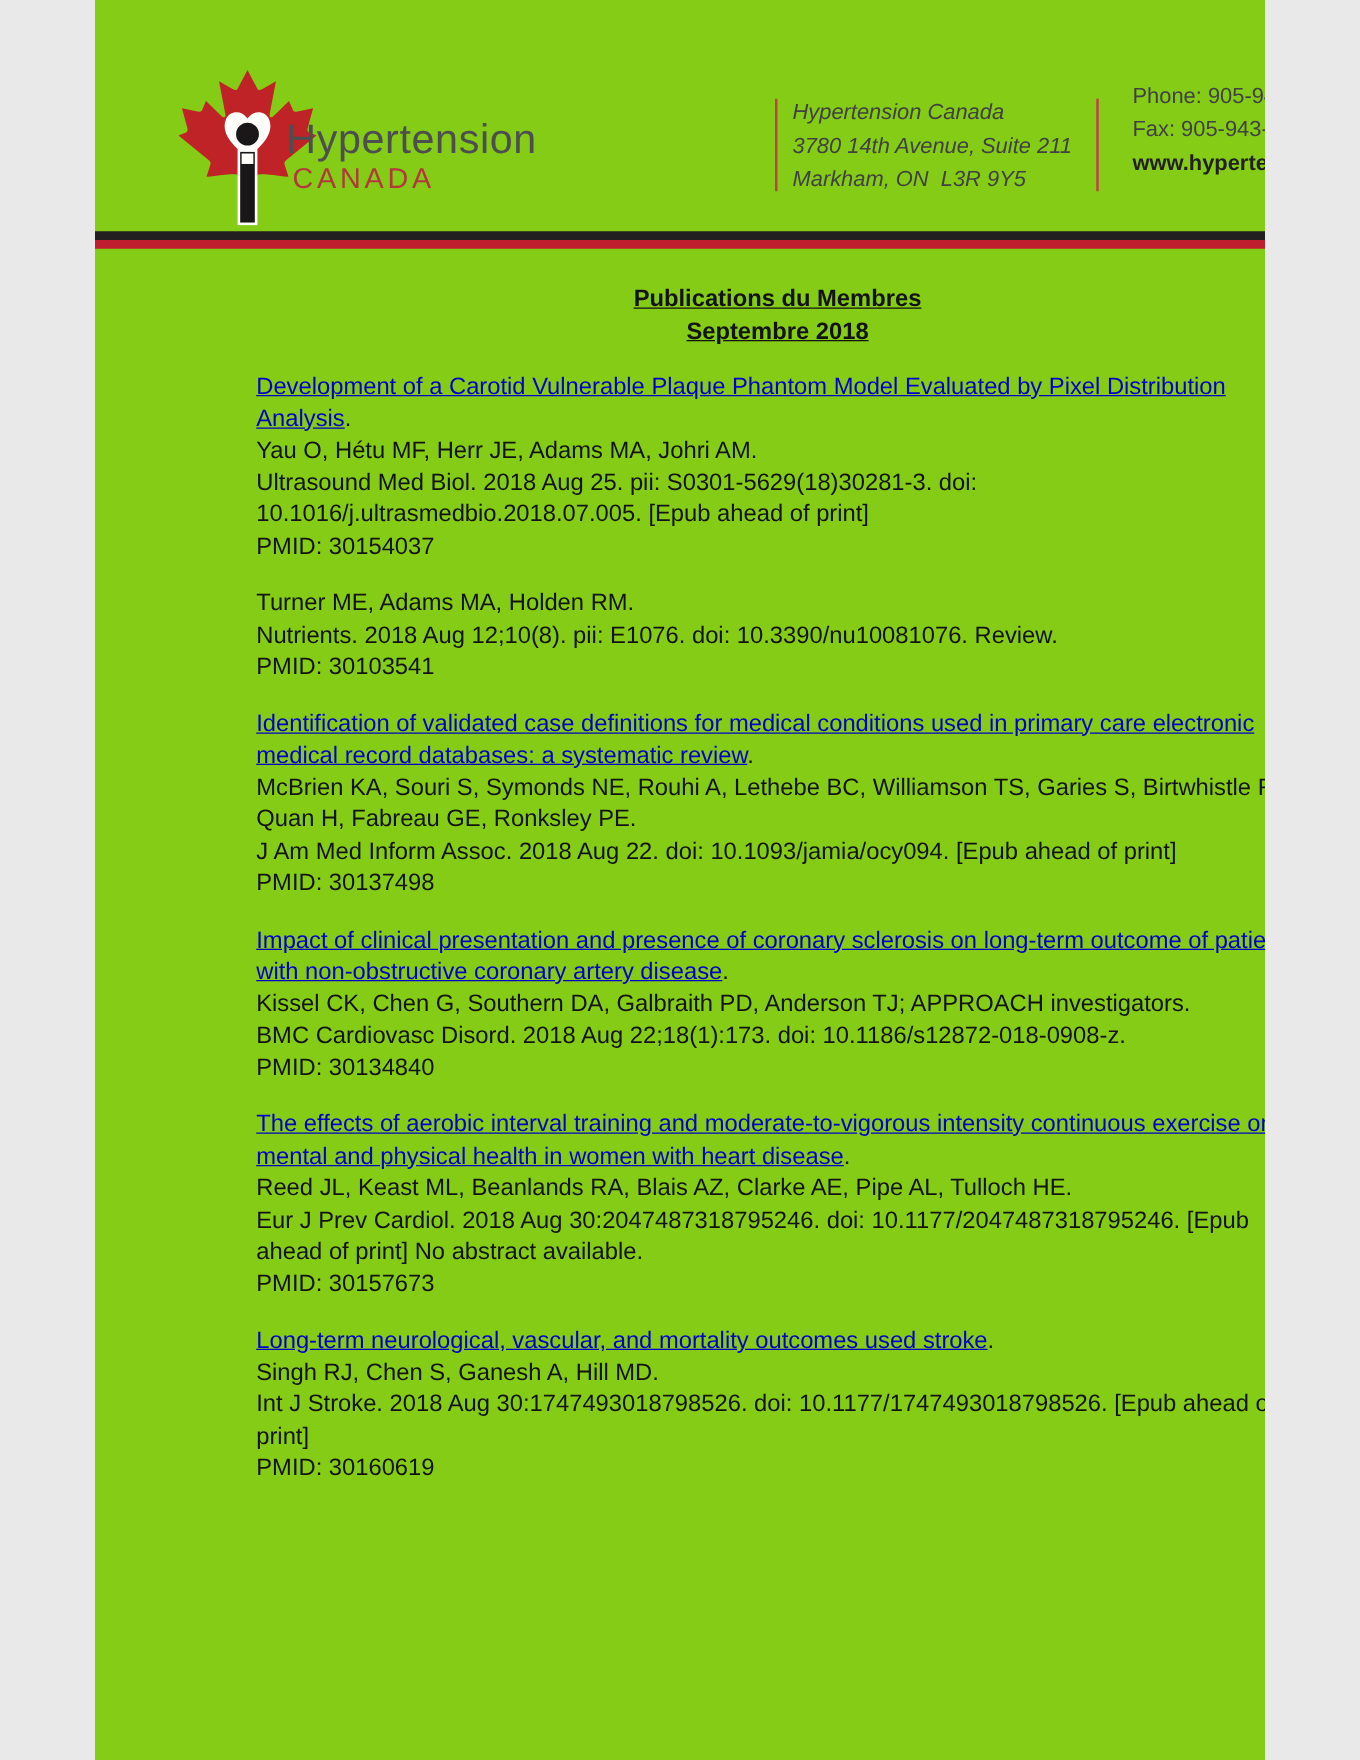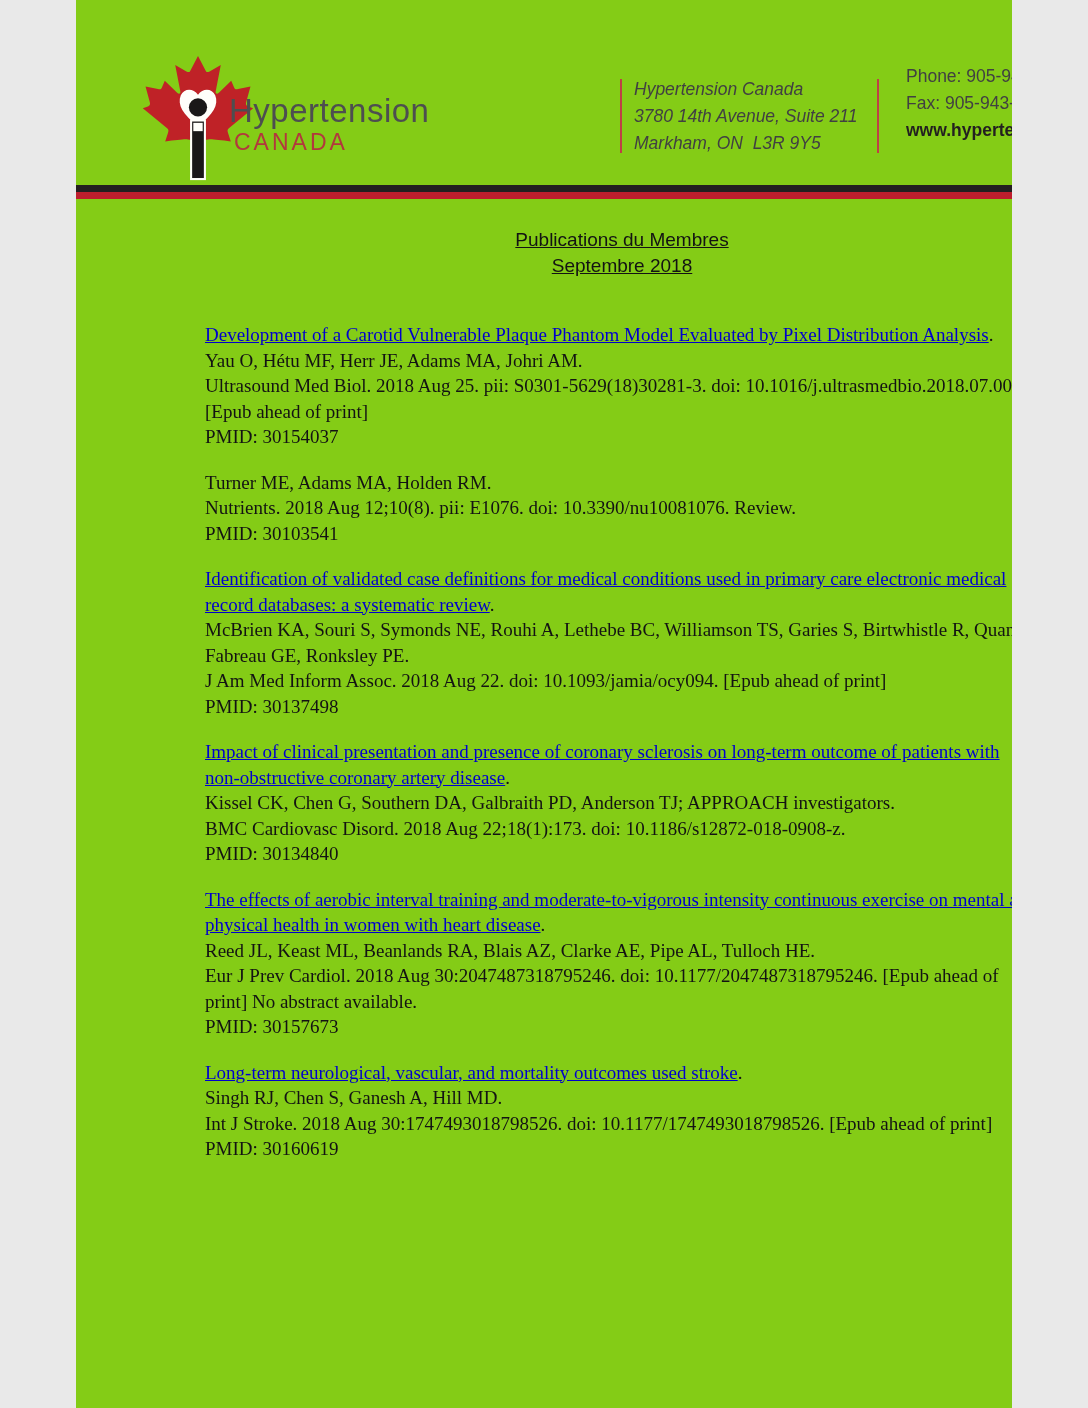--- a/index.html
+++ b/index.html
@@ -49,23 +49,23 @@
   .bar-dark { position: absolute; left: 0; top: 185px; width: 1088px; height: 7px; background: #231f20; }
   .bar-red  { position: absolute; left: 0; top: 192px; width: 1088px; height: 7px; background: #be1e2d; }
 
   
   .content {
     position: absolute; left: 129px; top: 199px; width: 834px;
     font-size: 19px; line-height: 25.5px;
   }
 
   .doc-title { margin-top: 28px; text-align: center; }
-  .doc-title div { text-decoration: underline; }
+  .doc-title div { text-decoration: underline; font-weight: bold; }
 
-  .pub-list { margin-top: 44px; font-family: Liberation Serif, serif; }
+  .pub-list { margin-top: 19px; }
   .pub { margin-bottom: 20px; }
 
   .pub-link {
     color: #0000cd;
     text-decoration: underline;
     cursor: pointer;
   }
   .pub-period { color: #131313; }
 </style>
 </head>

